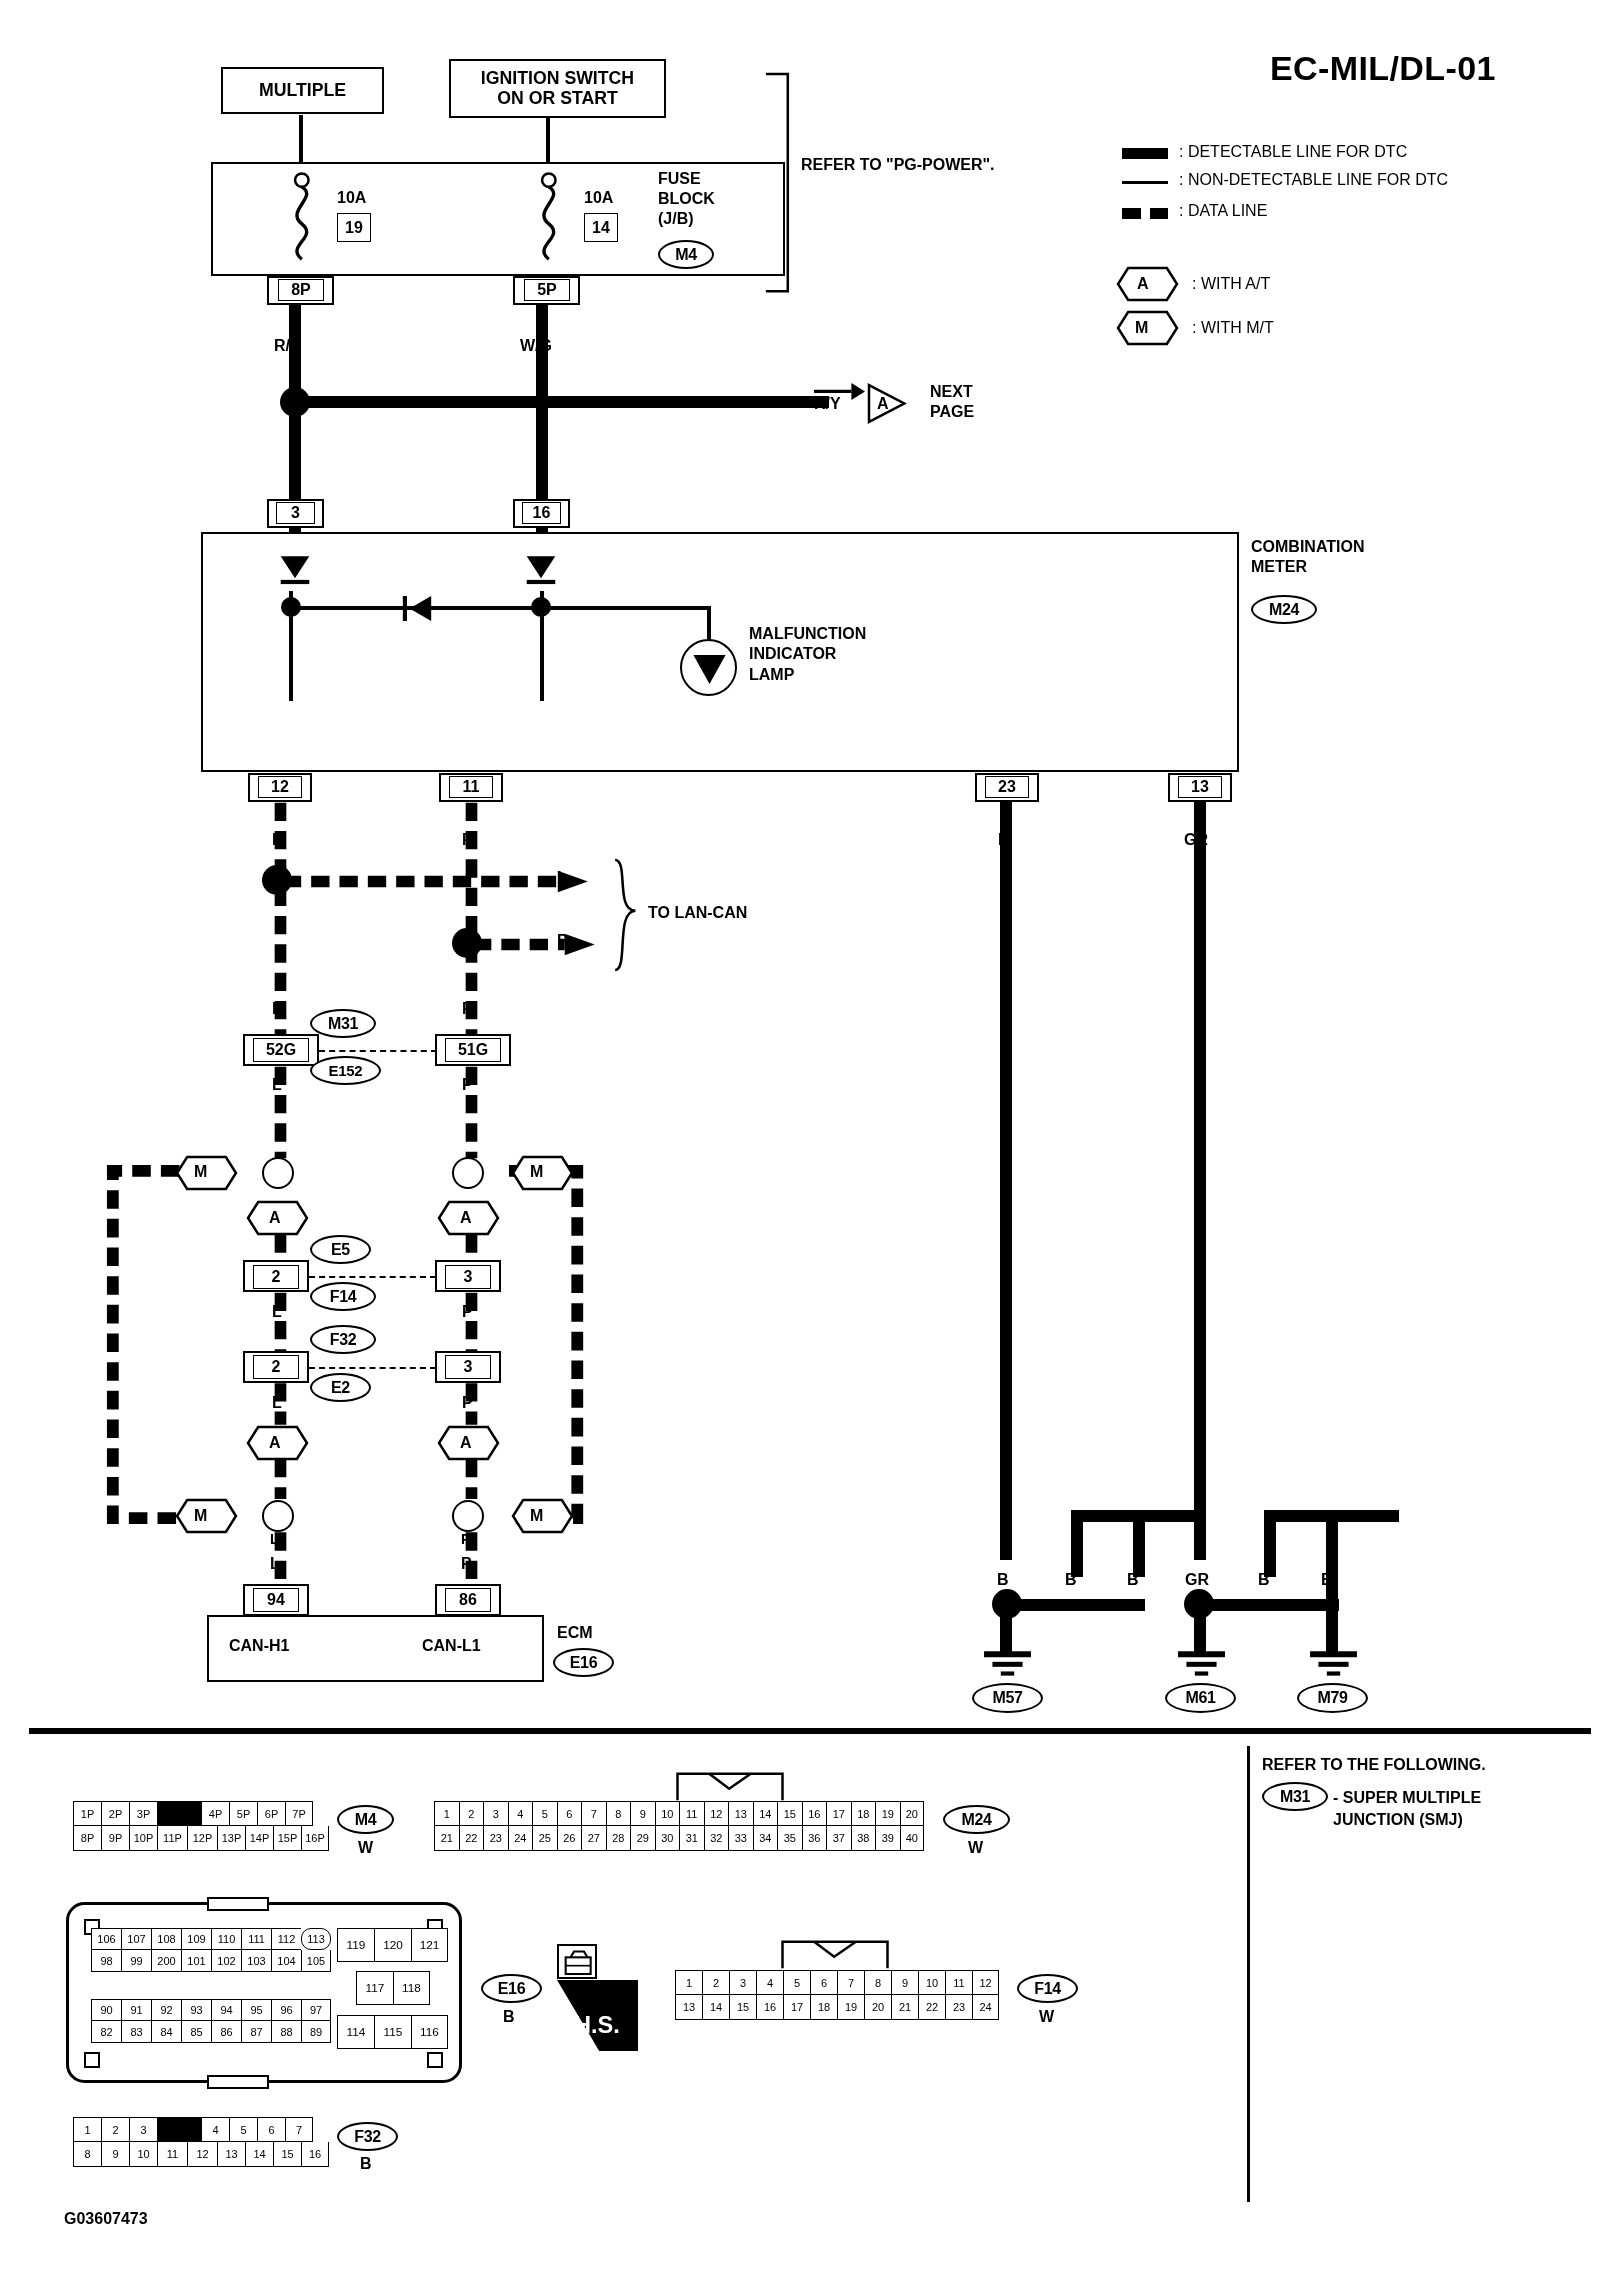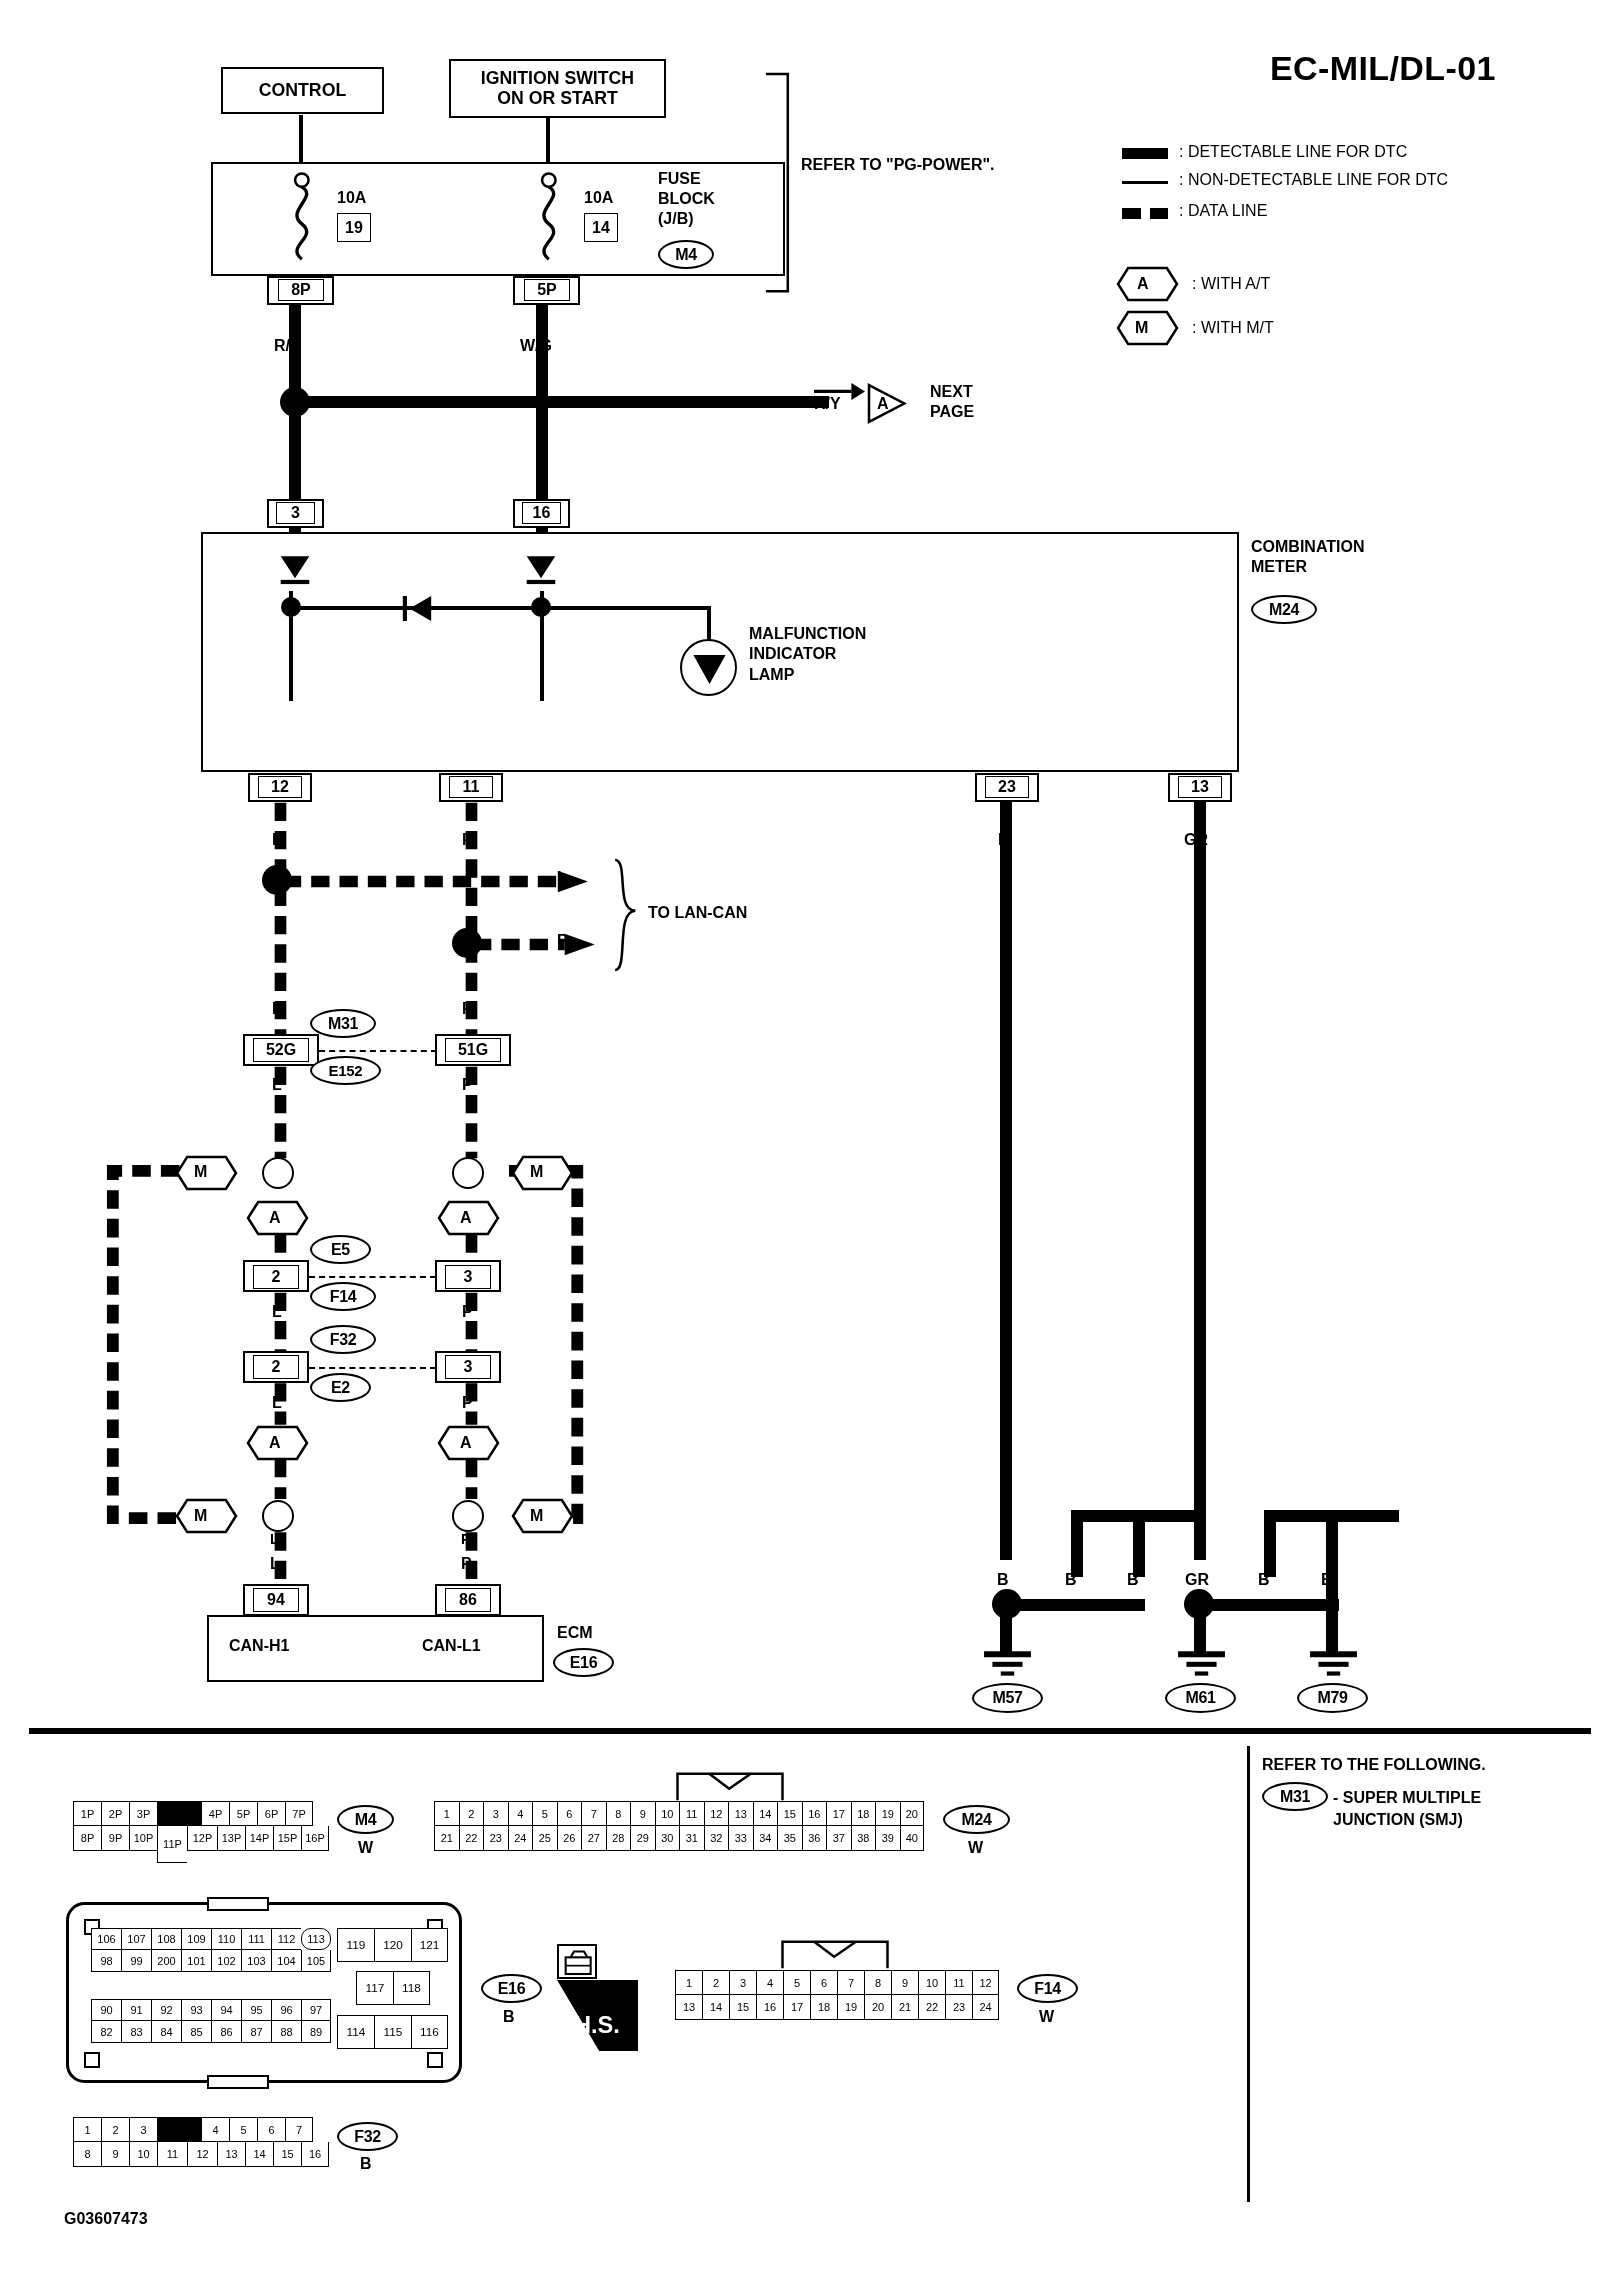--- a/index.html
+++ b/index.html
@@ -132,21 +132,21 @@
   </svg>
   <div class="lbl small" style="left:1137px; top:275px; font-weight:bold;">A</div>
   <div class="lbl small" style="left:1192px; top:275px;">: WITH A/T</div>
 
   <svg style="left:1118px; top:312px;" width="59" height="32" viewBox="0 0 70 38">
     <polygon points="12,0 58,0 70,19 58,38 12,38 0,19" fill="#fff" stroke="#000" stroke-width="3"></polygon>
   </svg>
   <div class="lbl small" style="left:1135px; top:319px; font-weight:bold;">M</div>
   <div class="lbl small" style="left:1192px; top:319px;">: WITH M/T</div>
 
-  <div class="box" style="left:221px; top:67px; width:163px; height:47px; font-size:17.7px; font-weight:bold;">CONTROL</div>
+  <div class="box" style="left:221px; top:67px; width:163px; height:47px; font-size:17.7px; font-weight:bold;">MULTIPLE</div>
   <div class="box" style="left:449px; top:59px; width:217px; height:59px; font-size:17.7px; font-weight:bold; white-space:pre;">IGNITION SWITCH
 ON OR START</div>
 
   <div class="wire" style="left:299px; top:115px; width:4.2px; height:47px;"></div>
   <div class="wire" style="left:546px; top:118px; width:4.2px; height:44px;"></div>
 
   <div class="abs" style="left:211px; top:162px; width:574px; height:114px; border:2.5px solid #000; background:#fff; box-sizing:border-box;"></div>
 
   <svg style="left:278px; top:165px;" width="51" height="101" viewBox="0 0 60 120">
     <circle cx="28" cy="18" r="8" fill="#fff" stroke="#000" stroke-width="3"></circle>
@@ -502,21 +502,21 @@
       <div class="cell" style="width:44px;height:25px;background:#000;"></div>
       <div class="cell" style="width:28px;height:25px;">4P</div>
       <div class="cell" style="width:28px;height:25px;">5P</div>
       <div class="cell" style="width:28px;height:25px;">6P</div>
       <div class="cell" style="width:28px;height:25px;">7P</div>
     </div>
     <div class="cellrow second">
       <div class="cell" style="width:28px;height:25px;">8P</div>
       <div class="cell" style="width:28px;height:25px;">9P</div>
       <div class="cell" style="width:28px;height:25px;">10P</div>
-      <div class="cell" style="width:30px;height:37px;">11P</div>
+      <div class="cell" style="width:30px;height:25px;">11P</div>
       <div class="cell" style="width:30px;height:25px;">12P</div>
       <div class="cell" style="width:28px;height:25px;">13P</div>
       <div class="cell" style="width:28px;height:25px;">14P</div>
       <div class="cell" style="width:28px;height:25px;">15P</div>
       <div class="cell" style="width:28px;height:25px;">16P</div>
     </div>
   </div>
   <div class="ovl" style="left:337px; top:1805px; width:57px; height:29px;">M4</div>
   <div class="lbl small" style="left:358px; top:1839px; font-weight:bold;">W</div>
 

